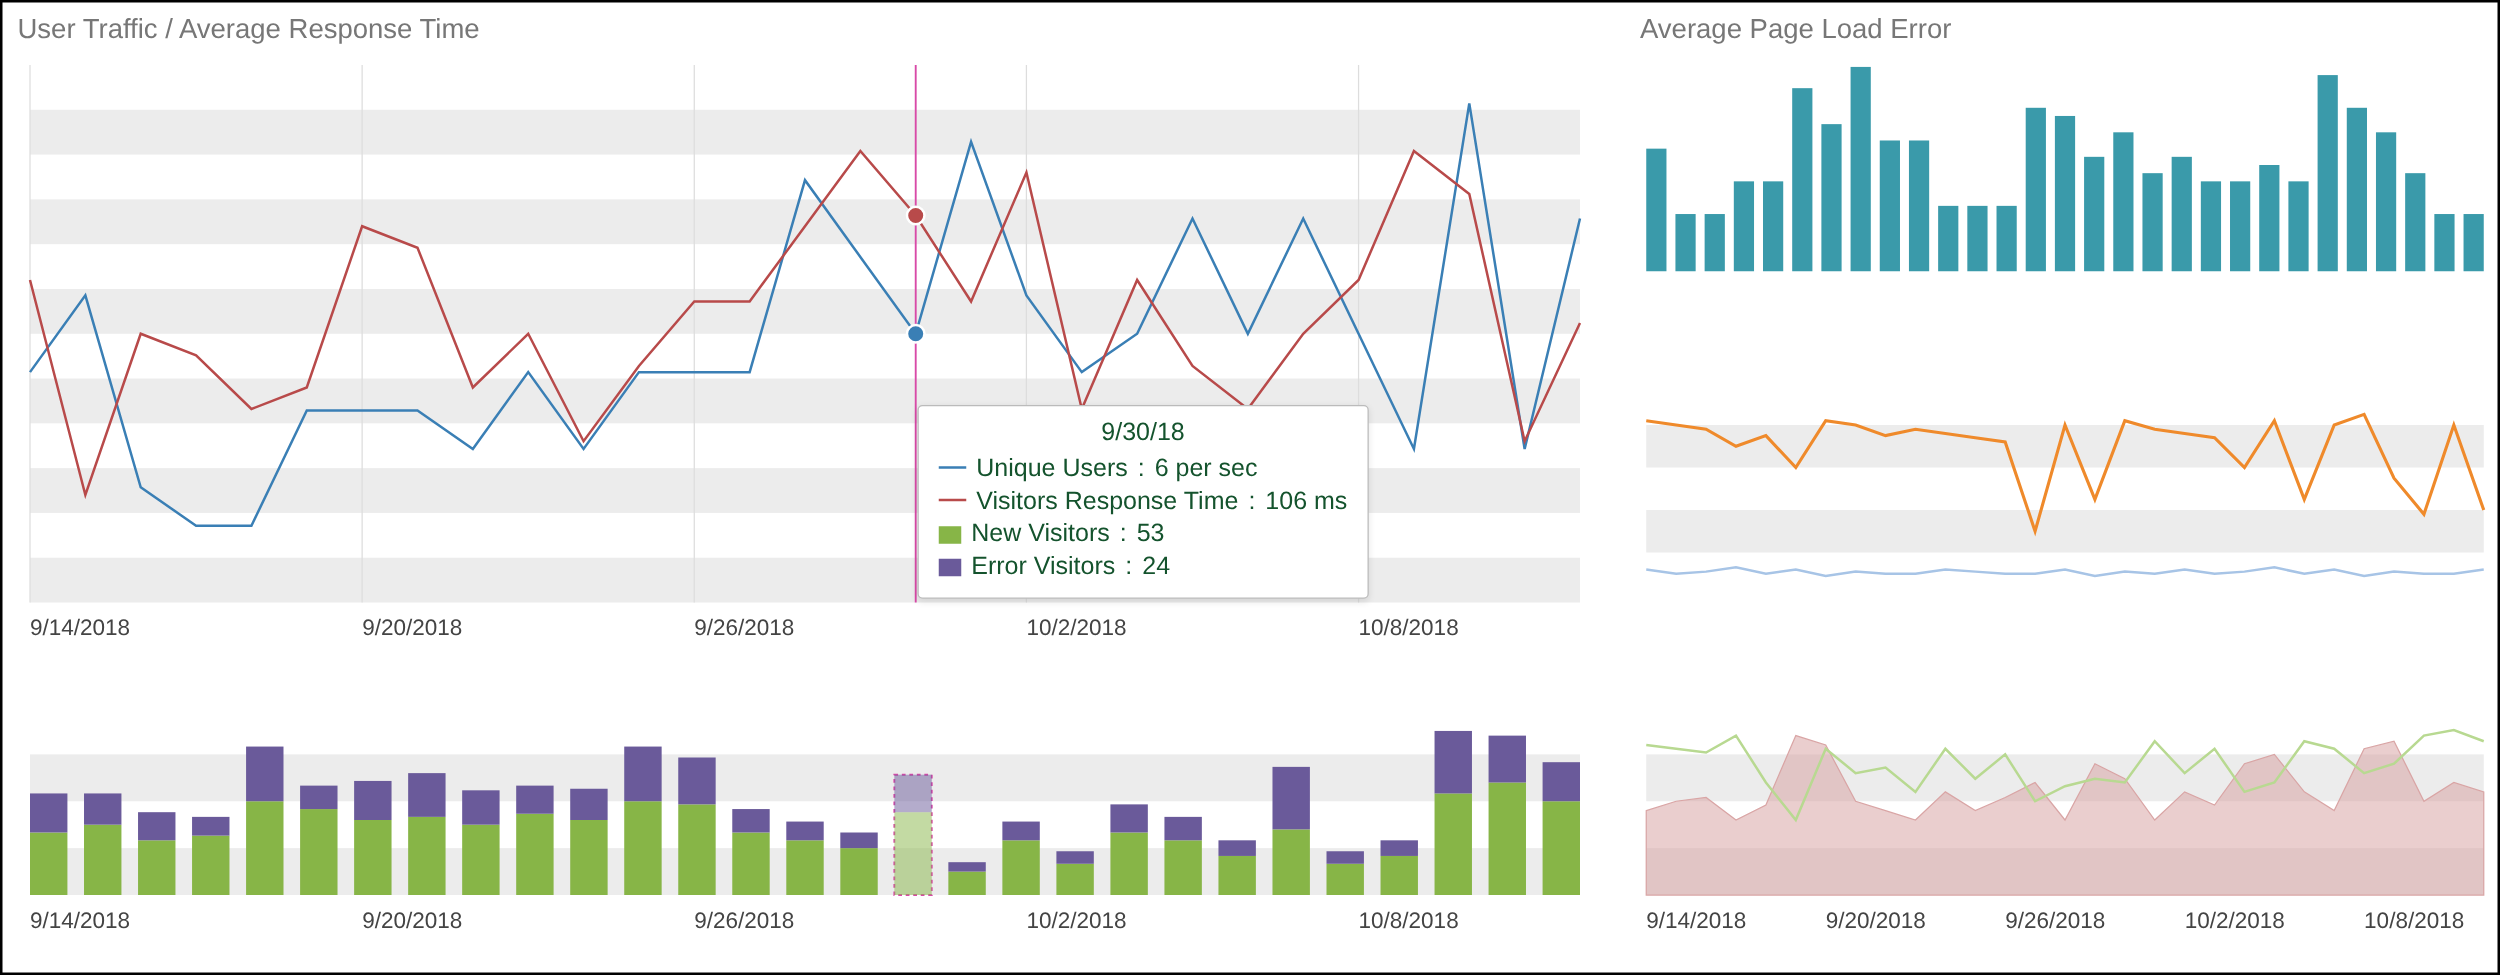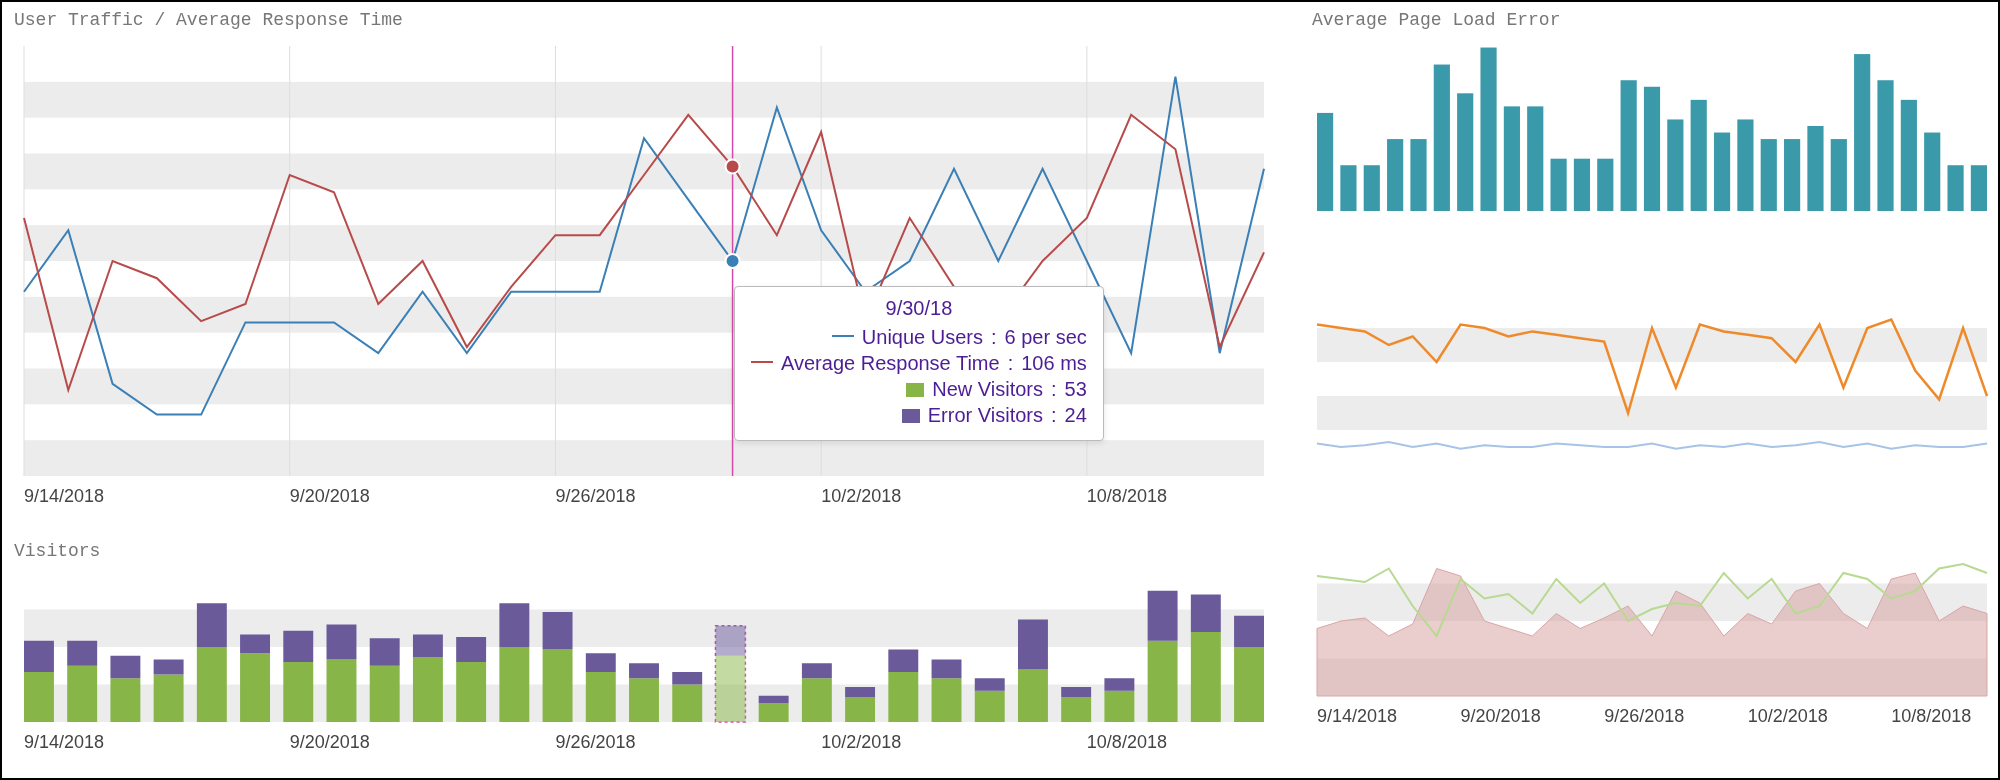--- a/index.html
+++ b/index.html
@@ -11,46 +11,46 @@
     border: 2px solid #000;
     padding: 8px 12px;
     display: grid;
     grid-template-columns: 1280px 680px;
     grid-template-rows: auto auto auto;
     column-gap: 18px;
     row-gap: 10px;
   }
   .panel { position: relative; }
   .panel-title {
-    font-size: 18px;
+    font-size: 22px;
     color: #777;
     font-weight: 400;
     margin-bottom: 6px;
-    font-family: Liberation Mono, monospace;
   }
   .chart-box {
     position: relative;
     width: 100%;
     background: #fff;
   }
   svg { display: block; }
   .axis-label { font-size: 18px; fill: #444; font-family: inherit; }
   .tooltip {
     position: absolute;
     background: #fff;
     border: 1px solid #bbb;
     border-radius: 4px;
     padding: 10px 16px;
     font-size: 20px;
-    color: #4c1d95;
+    color: #14532d;
     box-shadow: 0 2px 6px rgba(0,0,0,0.1);
     z-index: 10;
+    margin-top: 32px;
   }
   .tooltip .tt-date { text-align: center; margin-bottom: 6px; }
-  .tooltip .tt-row { display: flex; align-items: center; gap: 8px; margin: 3px 0; white-space: nowrap; justify-content: flex-end; }
+  .tooltip .tt-row { display: flex; align-items: center; gap: 8px; margin: 3px 0; white-space: nowrap; }
   .tt-swatch { width: 18px; height: 14px; display: inline-block; }
   .tt-swatch.line { width: 22px; height: 2px; position: relative; top: -2px; }
 
   
   #panel-traffic { grid-column: 1; grid-row: 1 / span 2; }
   #panel-visitors { grid-column: 1; grid-row: 3; }
   #panel-pageload { grid-column: 2; grid-row: 1; }
   #panel-errors { grid-column: 2; grid-row: 2; }
   #panel-memcpu { grid-column: 2; grid-row: 3; }
 </style>
@@ -86,21 +86,21 @@
     <div class="tooltip" id="tooltip" style="left:720px; top:250px;">
       <div class="tt-date">9/30/18</div>
       <div class="tt-row">
         <span class="tt-swatch line" id="sw0" style="background: rgb(58, 127, 181);"></span>
         <span>Unique Users</span>
         <span> : </span>
         <span>6 per sec</span>
       </div>
       <div class="tt-row">
         <span class="tt-swatch line" id="sw1" style="background: rgb(184, 74, 74);"></span>
-        <span>Average Response Time</span>
+        <span>Visitors Response Time</span>
         <span> : </span>
         <span>106 ms</span>
       </div>
       <div class="tt-row">
         <span class="tt-swatch" id="sw2" style="background: rgb(135, 181, 71);"></span>
         <span>New Visitors</span>
         <span> : </span>
         <span>53</span>
       </div>
       <div class="tt-row">
@@ -155,21 +155,20 @@
     <svg id="svg-errors" width="680" height="180">
         <rect x="5" y="39" width="670" height="34" fill="#ececec"></rect>
         <rect x="5" y="107" width="670" height="34" fill="#ececec"></rect>
         <path d="M5 35.599999999999994 L28.928571428571427 39 L52.857142857142854 42.400000000000006 L76.78571428571428 56.000000000000014 L100.71428571428571 47.5 L124.64285714285714 73 L148.57142857142856 35.599999999999994 L172.5 39 L196.42857142857142 47.5 L220.35714285714286 42.400000000000006 L244.28571428571428 45.80000000000001 L268.2142857142857 49.2 L292.1428571428571 52.60000000000001 L316.07142857142856 124 L340 39 L363.92857142857144 98.5 L387.85714285714283 35.599999999999994 L411.7857142857143 42.400000000000006 L435.7142857142857 45.80000000000001 L459.64285714285717 49.2 L483.57142857142856 73 L507.5 35.599999999999994 L531.4285714285714 98.5 L555.3571428571429 39 L579.2857142857142 30.5 L603.2142857142858 81.49999999999999 L627.1428571428571 110.4 L651.0714285714286 39 L675 107 " fill="none" stroke="#ef8a2b" stroke-width="2.5"></path>
         <path d="M5 154.6 L28.928571428571427 158 L52.857142857142854 156.3 L76.78571428571428 152.9 L100.71428571428571 158 L124.64285714285714 154.6 L148.57142857142856 159.7 L172.5 156.3 L196.42857142857142 158 L220.35714285714286 158 L244.28571428571428 154.6 L268.2142857142857 156.3 L292.1428571428571 158 L316.07142857142856 158 L340 154.6 L363.92857142857144 159.7 L387.85714285714283 156.3 L411.7857142857143 158 L435.7142857142857 154.6 L459.64285714285717 158 L483.57142857142856 156.3 L507.5 152.9 L531.4285714285714 158 L555.3571428571429 154.6 L579.2857142857142 159.7 L603.2142857142858 156.3 L627.1428571428571 158 L651.0714285714286 158 L675 154.6 " fill="none" stroke="#a7c4e6" stroke-width="2"></path>
       </svg>
   </div>
 </div>
 
 <div class="panel" id="panel-visitors">
-  <div class="panel-title">Visitors</div>
   <div class="chart-box" style="height:190px;">
     <svg id="svg-visitors" width="1260" height="190">
         <rect x="10" y="42.5" width="1240" height="37.5" fill="#ececec"></rect>
         <rect x="10" y="117.5" width="1240" height="37.5" fill="#ececec"></rect>
         <rect x="10" y="105" width="29.93103448275862" height="50" fill="#87b547"></rect>
         <rect x="10" y="73.75" width="29.93103448275862" height="31.25" fill="#6a5a9a"></rect>
         <rect x="53.216748768472904" y="98.75" width="29.93103448275862" height="56.25" fill="#87b547"></rect>
         <rect x="53.216748768472904" y="73.75" width="29.93103448275862" height="25" fill="#6a5a9a"></rect>
         <rect x="96.43349753694582" y="111.25" width="29.93103448275862" height="43.75" fill="#87b547"></rect>
         <rect x="96.43349753694582" y="88.75" width="29.93103448275862" height="22.5" fill="#6a5a9a"></rect>

